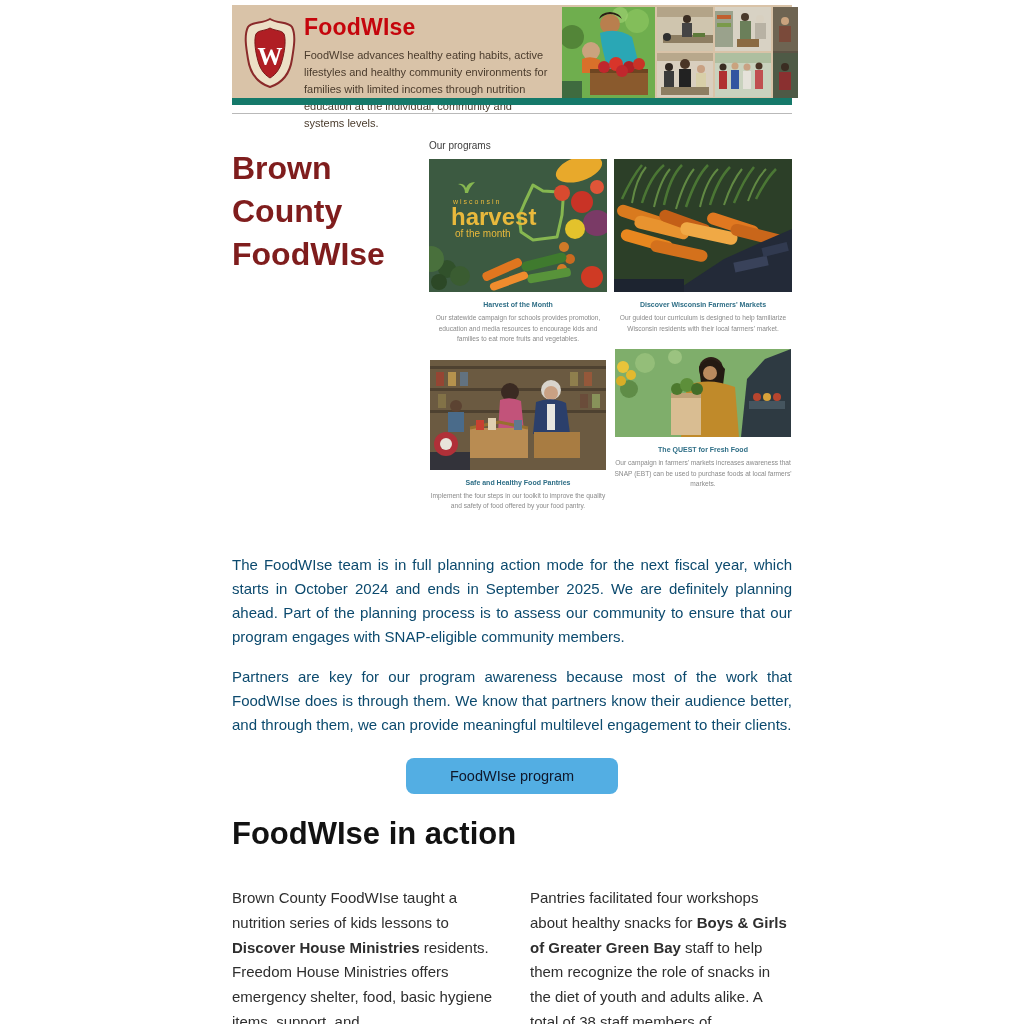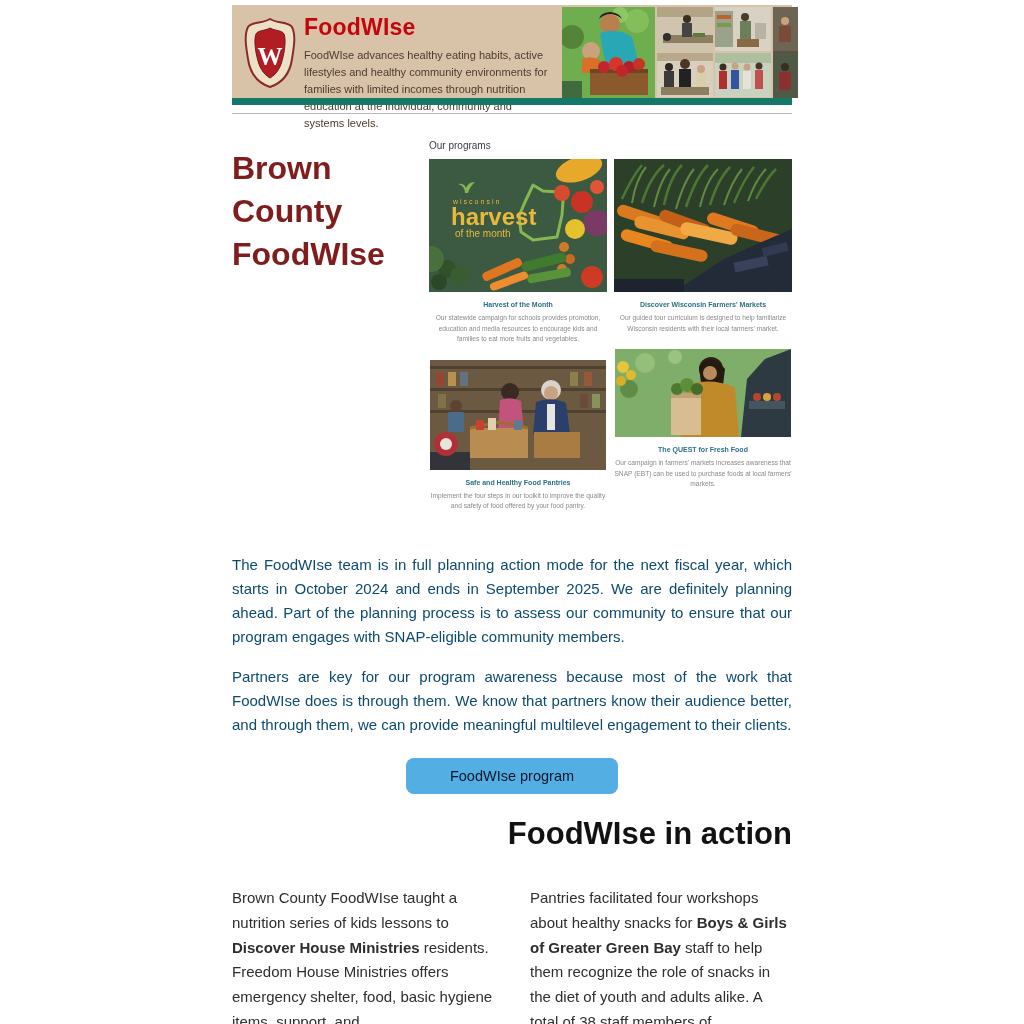--- a/index.html
+++ b/index.html
@@ -40,21 +40,21 @@
   .copy { margin-top:26px; font-size:15px; line-height:1.6; color:#0c4a6e; text-align:justify; }
   .copy + .copy { margin-top:16px; }
 
   
   .cta-row { text-align:center; margin-top:21px; }
   .cta { display:inline-block; background:var(--button-blue,#53aee3); color:#0f172a; font-size:14.5px;
          font-family:"Liberation Sans", sans-serif; padding:10px 44px; border:none;
          border-radius:8px; cursor:pointer; }
 
   
-  .section-heading { margin-top:22px; text-align:right; font-size:31px; font-weight:bold; color:#121212; }
+  .section-heading { margin-top:22px; text-align:left; font-size:31px; font-weight:bold; color:#121212; }
   .twocol { display:flex; gap:36px; margin-top:34px; }
   .col { flex:1; font-size:15px; line-height:1.66; color:#2e2e2e; }
   .col b { font-weight:bold; }
 </style>
 </head>
 <body>
 
 <div class="page">
 
   <div class="banner">

